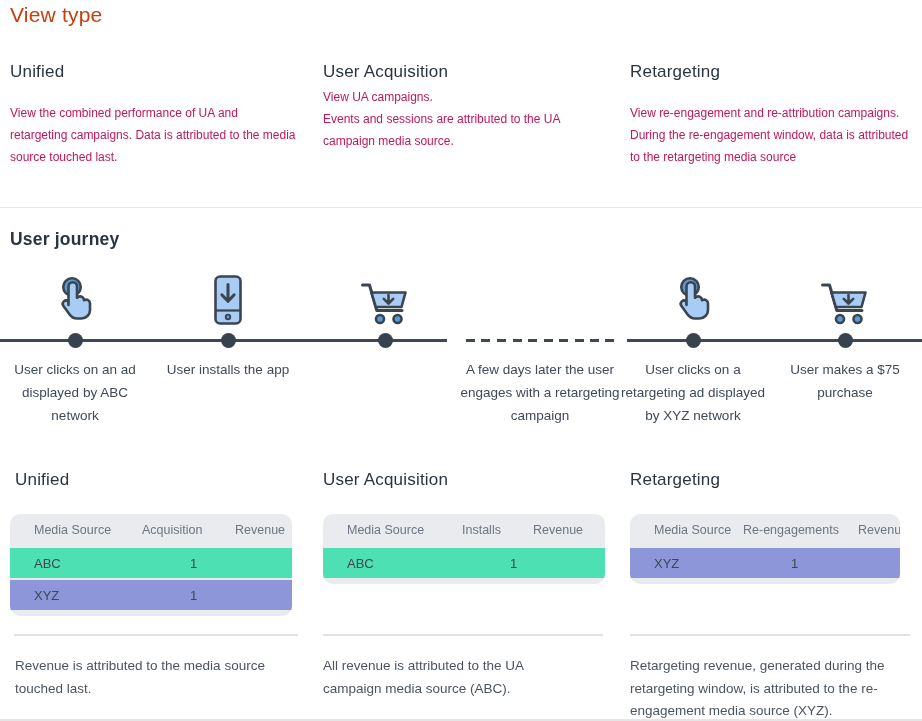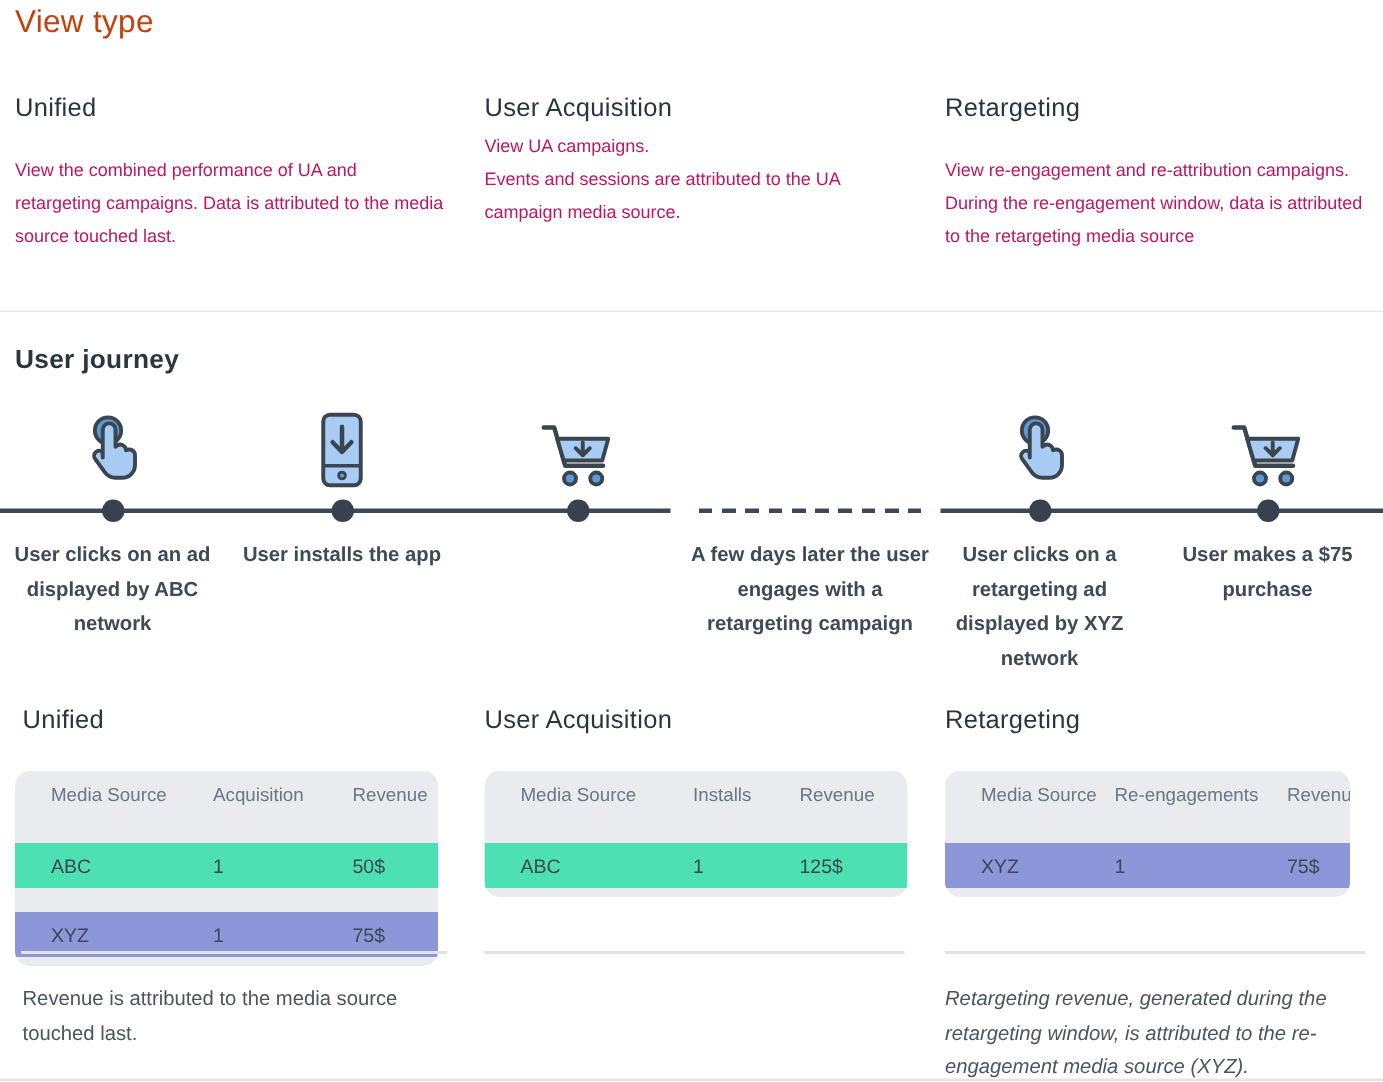--- a/index.html
+++ b/index.html
@@ -37,21 +37,21 @@
   .card {
     top: 514px; background: #e9ebee; border-radius: 10px;
     padding-bottom: 6px; overflow: hidden;
   }
   .t-grid { display: grid; align-items: center; padding-left: 24px; }
   .g1 { grid-template-columns: 108px 93px 1fr; }
   .g2 { grid-template-columns: 115px 71px 1fr; }
   .g3 { grid-template-columns: 89px 115px 1fr; }
   .t-header { height: 32px; }
   .t-header span { font-size: 12.5px; color: #6d7683; }
-  .t-row { height: 30px; margin-top: 16px; }
+  .t-row { height: 30px; margin-top: 2px; gap: 48px; }
   .t-row span { font-size: 13px; color: #3d4752; }
   .row-green { background: #4de0b2; }
   .row-purple { background: #8c96d8; }
   .table-divider { top: 634px; height: 1.5px; background: #e2e2e2; }
   .caption { top: 655px; font-size: 13.5px; line-height: 22.5px; color: #4b5560; }
   .bottom-line { top: 719px; left: 0; width: 922px; height: 1.5px; background: #e5e5e5; }
 </style>
 </head>
 <body>
 
@@ -71,21 +71,21 @@
   <div class="abs" style="left:630px; top:62px; width:290px;">
     <h2 class="col-title">Retargeting</h2>
     <p class="desc" style="margin-top:20px;">View re-engagement and re-attribution campaigns.
 During the re-engagement window, data is attributed to the retargeting media source</p>
   </div>
 
   <div class="abs divider-full" style="top:207px;"></div>
 
   <h2 class="section-title abs" style="left:10px; top:229px;font-weight:bold;">User journey</h2>
 
-  <div class="abs" style="left:0; top:0; width:829px; height:455px;font-weight:bold;">
+  <div class="abs" style="left:0; top:0; width:829px; height:455px;">
 
     <div class="abs tl-seg" style="left:0; width:447px;"></div>
     <div class="abs tl-dashed" style="left:466px; width:148px;"></div>
     <div class="abs tl-seg" style="left:627px; width:295px;"></div>
 
     <span class="abs icon-wrap" style="left:51px; top:274px;">
       <svg width="48" height="52" viewBox="0 0 48 52">
         <circle cx="21" cy="13" r="8.75" fill="#5b9bd8" stroke="#3a4550" stroke-width="2.6"></circle>
         <path d="M17.5 31 L17.5 12.5 A4.25 4.25 0 0 1 26 12.5 L26 23.8 L27.2 23 A3.8 3.8 0 0 1 33 26.2 L33.6 26 A3.8 3.8 0 0 1 39 29.5 L39 36 A8.5 8.5 0 0 1 30.5 44.5 L26 44.5 A9 9 0 0 1 18.8 40.8 L12.3 31.8 A3.4 3.4 0 0 1 17.3 27.3 Z" fill="#a8ccf3" stroke="#3a4550" stroke-width="2.6" stroke-linejoin="round"></path>
       </svg>
@@ -185,16 +185,17 @@
       <span>1</span>
       <span>75$</span>
     </div>
   </div>
 
   <div class="abs table-divider" style="left:14px; width:284px;"></div>
   <div class="abs table-divider" style="left:323px; width:280px;"></div>
   <div class="abs table-divider" style="left:630px; width:280px;"></div>
 
   <p class="abs caption" style="left:15px; width:285px;">Revenue is attributed to the media source touched last.</p>
-  <p class="abs caption" style="left:630px; width:292px;font-style:italic;">Retargeting revenue, generated during the retargeting window, is attributed to the re-engagement media source (XYZ).</p>
+  <p class="abs caption" style="left:323px; width:260px;">All revenue is attributed to the UA campaign media source (ABC).</p>
+  <p class="abs caption" style="left:630px; width:292px;">Retargeting revenue, generated during the retargeting window, is attributed to the re-engagement media source (XYZ).</p>
 
   <div class="abs bottom-line"></div>
 </div>
 
 </body></html>

